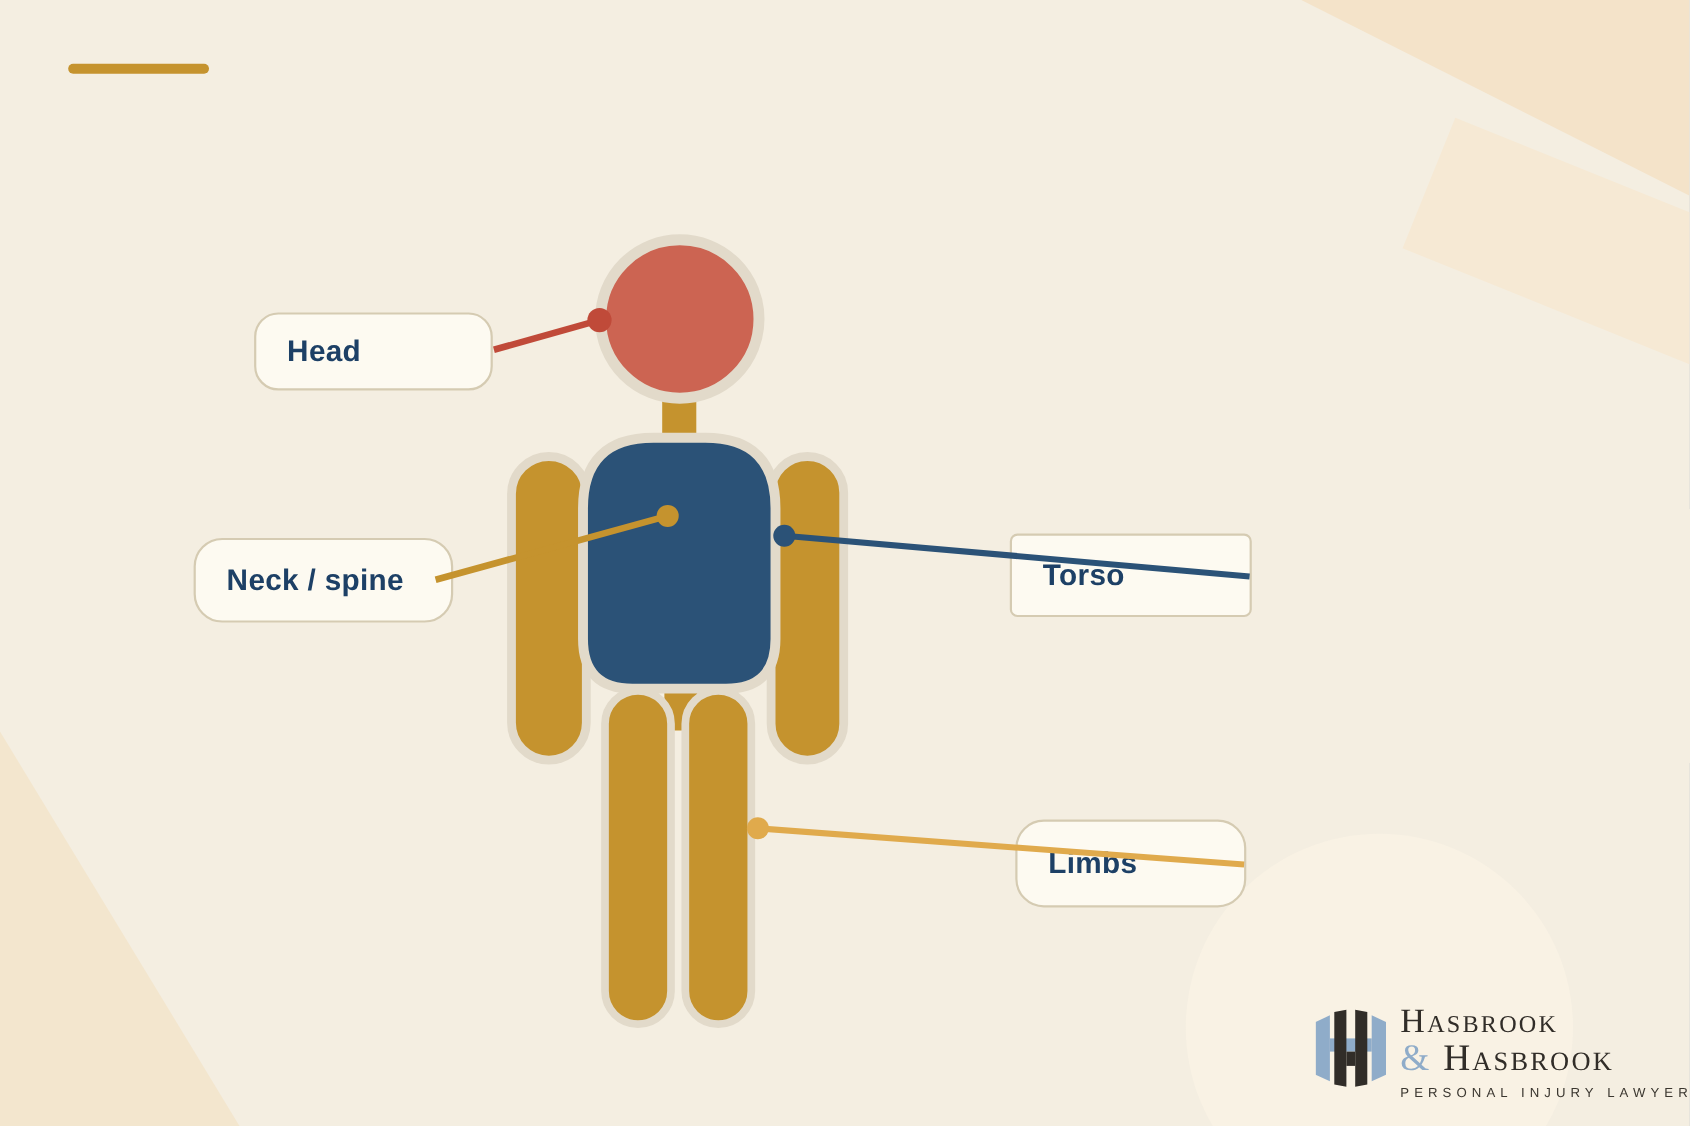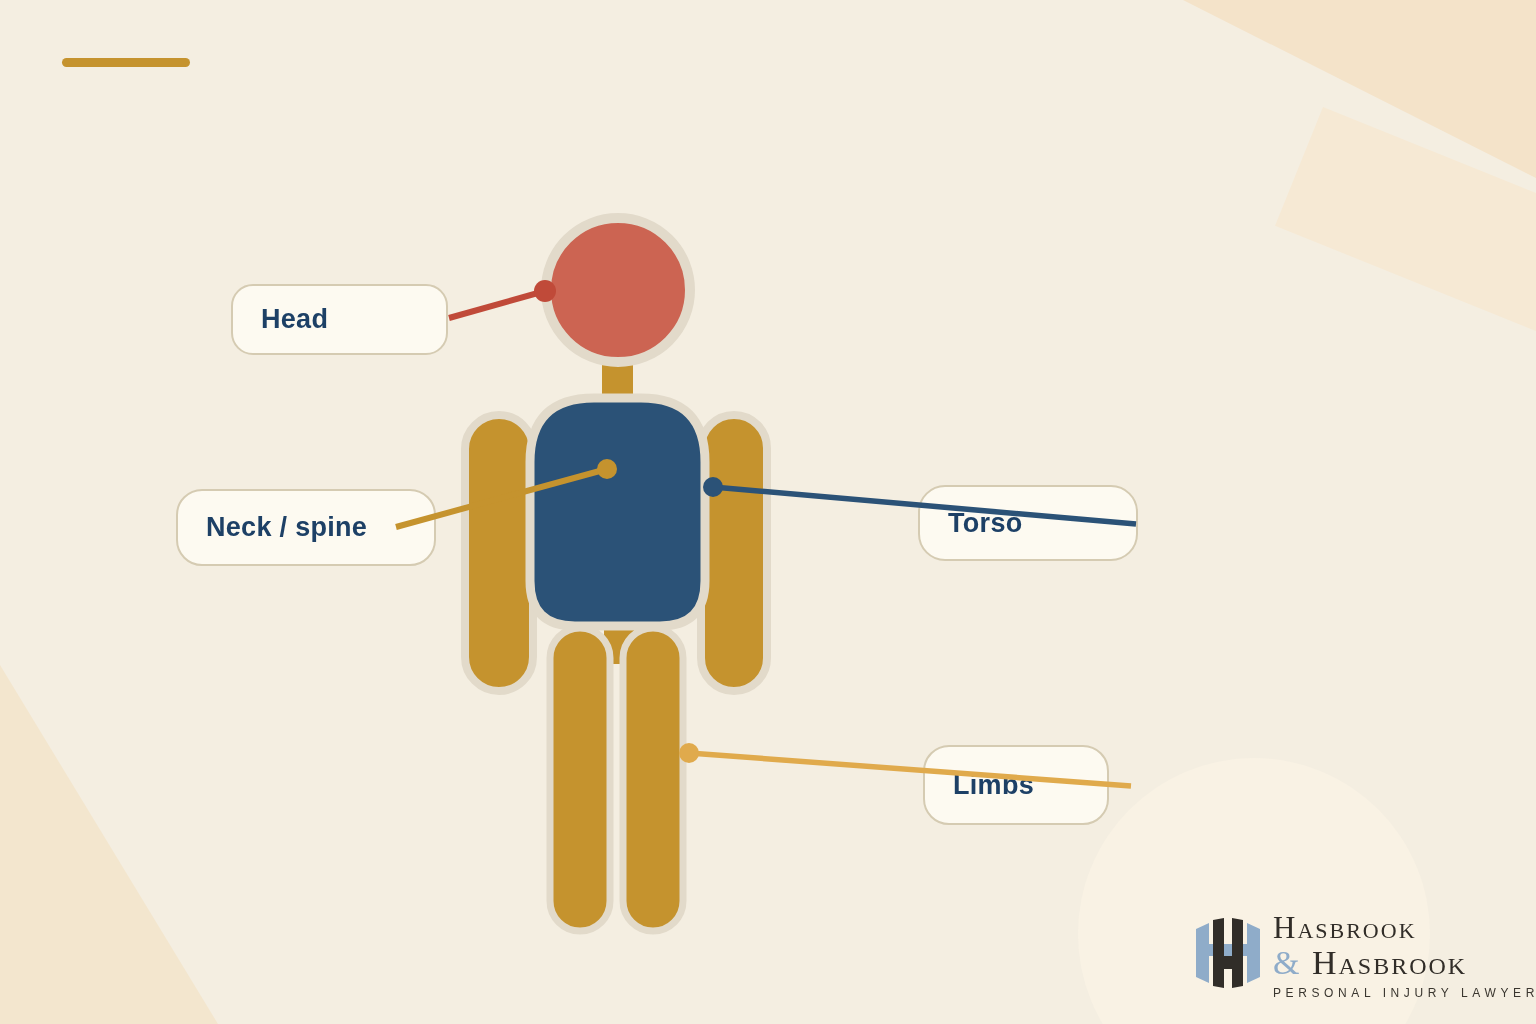--- a/index.html
+++ b/index.html
@@ -69,23 +69,23 @@
     display:flex;align-items:center;
     padding-left:28px;
   }
   .callout-label{
     font-weight:bold;
     font-size:27px;
     color:var(--label-text,#1D4066);
     letter-spacing:.3px;
   }
   #head-box {left:231px;top:284px;width:217px;height:71px;border-radius:22px;}
-  #neck-box {left:176px;top:489px;width:260px;height:77px;border-radius:26px;}
-  #torso-box{left:918px;top:485px;width:220px;height:76px;border-radius:27px;}
-  #limbs-box{left:923px;top:745px;width:186px;height:80px;border-radius:26px;}
+  #neck-box {left:176px;top:489px;width:236px;height:77px;border-radius:26px;}
+  #torso-box{left:918px;top:485px;width:220px;height:76px;border-radius:7px;}
+  #limbs-box{left:923px;top:745px;width:210px;height:80px;border-radius:26px;}
   
   #logo{position:absolute;left:1196px;top:912px;display:flex;align-items:flex-start;z-index:4;}
   #logo-monogram{margin-right:13px;margin-top:5px;}
   #logo-text{display:flex;flex-direction:column;}
   .logo-line{
     font-family:"Liberation Serif",serif;
     font-variant:small-caps;
     color:var(--logo-dark,#312D28);
     line-height:1;
     letter-spacing:2px;

